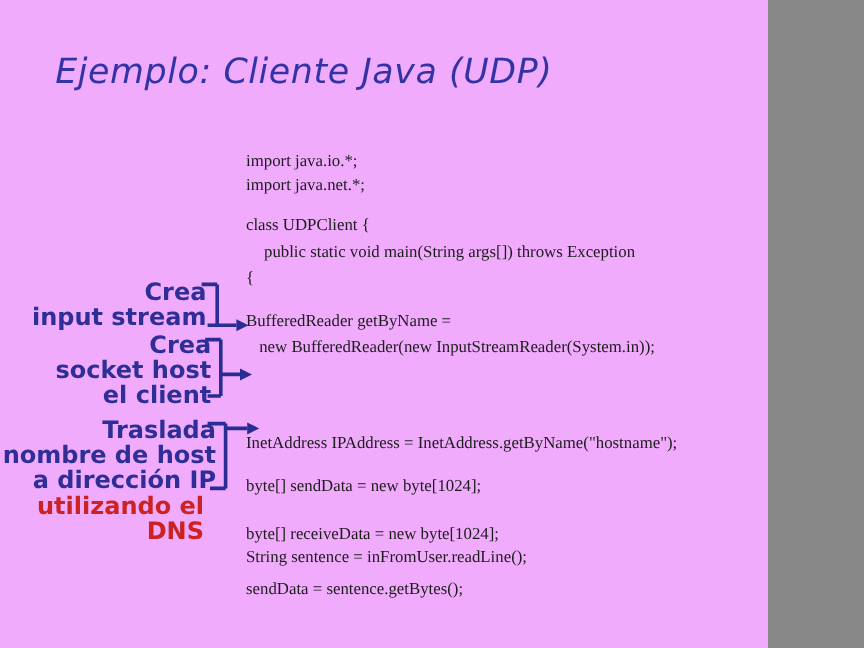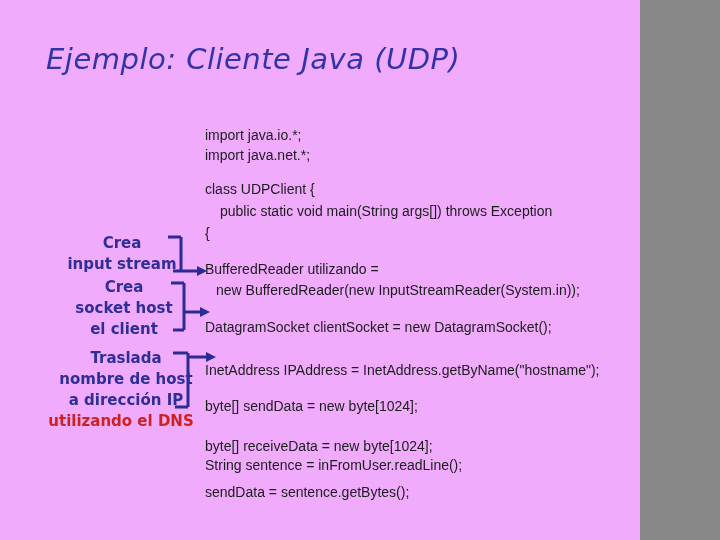--- a/index.html
+++ b/index.html
@@ -8,27 +8,27 @@
     overflow:hidden;font-family:"DejaVu Sans",sans-serif;
   }
   .slide-title{
     position:absolute;left:46px;top:42px;
     font-family:"DejaVu Sans",sans-serif;
     font-style:italic;font-weight:normal;
     font-size:29px;color:#3333a6;letter-spacing:0.5px;white-space:nowrap;
   }
   .code-line{
     position:absolute;left:205px;
-    font-family:Liberation Sans, sans-serif;
+    font-family:Liberation Serif, serif;
     font-size:14px;color:#1c1c1c;white-space:pre;line-height:18px;
   }
   .annot{
-    position:absolute;text-align:center;
+    position:absolute;text-align:right;
     font-family:"DejaVu Sans",sans-serif;
-    font-weight:bold;font-size:15px;color:#2e2e96;line-height:21px;margin-left:36px;
+    font-weight:bold;font-size:20px;color:#2e2e96;line-height:21px;
   }
   .annot div{white-space:nowrap;}
   .annot-red{color:#cc2222;}
   .bracket{position:absolute;}
   .bracket path{stroke:#2b2b94;stroke-width:3;fill:none;}
   .bracket polygon{fill:#2b2b94;}
   .footer{
     position:absolute;left:508px;top:505px;width:180px;
     font-family:"DejaVu Sans",sans-serif;font-size:13px;color:#1c1c1c;
     display:flex;justify-content:space-between;align-items:baseline;
@@ -39,23 +39,22 @@
 
 <div class="slide">
 
   <div class="slide-title">Ejemplo: Cliente Java (UDP)</div>
 
   <div class="code-line" style="top:126px">import java.io.*;</div>
   <div class="code-line" style="top:146px">import java.net.*;</div>
   <div class="code-line" style="top:180px">class UDPClient {</div>
   <div class="code-line" style="top:202px;left:220px">public static void main(String args[]) throws Exception</div>
   <div class="code-line" style="top:224px">{</div>
-  <div class="code-line" style="top:260px">BufferedReader utilizando =</div>
+  <div class="code-line" style="top:260px">BufferedReader getByName =</div>
   <div class="code-line" style="top:281px;left:216px">new BufferedReader(new InputStreamReader(System.in));</div>
-  <div class="code-line" style="top:318px">DatagramSocket clientSocket = new DatagramSocket();</div>
   <div class="code-line" style="top:361px">InetAddress IPAddress = InetAddress.getByName("hostname");</div>
   <div class="code-line" style="top:397px">byte[] sendData = new byte[1024];</div>
   <div class="code-line" style="top:437px">byte[] receiveData = new byte[1024];</div>
   <div class="code-line" style="top:456px">String sentence = inFromUser.readLine();</div>
   <div class="code-line" style="top:483px">sendData = sentence.getBytes();</div>
 
   <div class="annot" style="top:233px;left:0;width:172px">
     <div>Crea</div>
     <div>input stream</div>
   </div>

